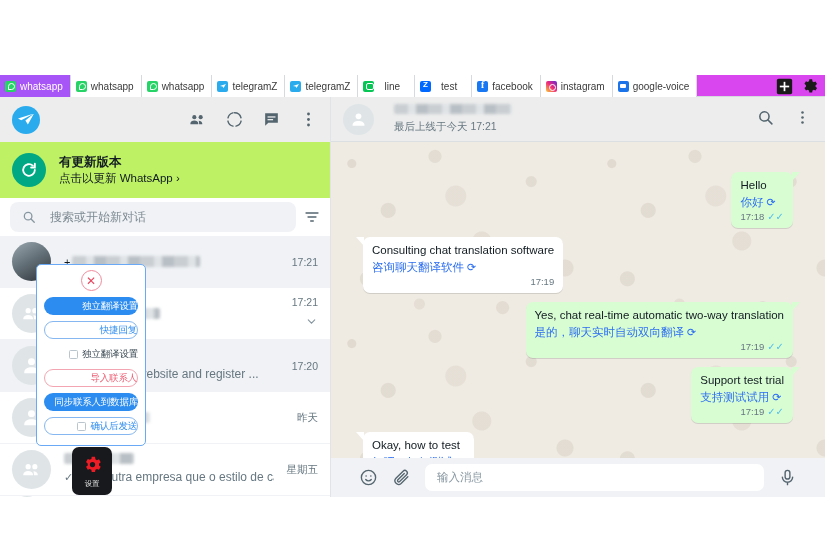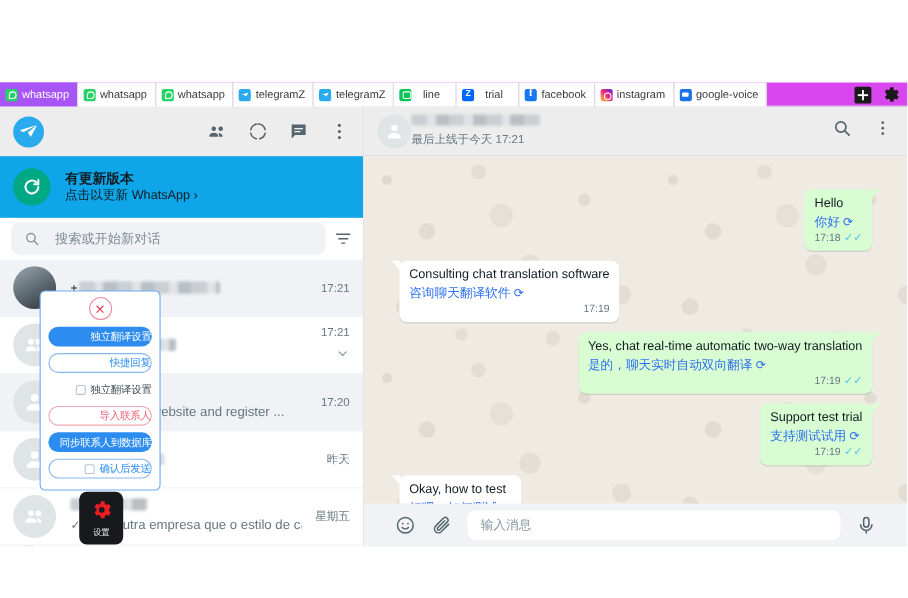--- a/index.html
+++ b/index.html
@@ -70,21 +70,21 @@
     position: relative; flex: none;
   }
   .tg-avatar::after {
     content:""; position:absolute; left:6px; top:8px; width:16px; height:11px;
     background:#fff; clip-path: polygon(0 45%,100% 0,62% 100%,46% 64%,100% 0,20% 62%);
   }
   .lhdr-icons { margin-left: auto; display: flex; align-items: center; gap: 18px; color:#54656f; }
   .lhdr-icons > span { display:flex; align-items:center; cursor:pointer; }
 
   .update-banner {
-    height: 56px; background: #0ea5e9; display:flex; align-items:center;
+    height: 56px; background: #bef264; display:flex; align-items:center;
     padding: 0 12px; gap: 13px;
   }
   .ub-circle {
     width: 34px; height: 34px; border-radius:50%; background:#00a884;
     display:flex; align-items:center; justify-content:center; flex:none;
     color:#fff; font-size:18px;
   }
   .ub-t1 { font-size: 12.5px; color:#111b21; font-weight:bold; line-height:1.35; }
   .ub-t2 { font-size: 11.5px; color:#111b21; line-height:1.35; }
 
@@ -152,21 +152,21 @@
     background:#17191c; border-radius:7px; z-index:45;
     display:flex; flex-direction:column; align-items:center; justify-content:center; gap:1px;
   }
   .floatbtn .gear { color:#ee1c25; font-size:21px; line-height:1; }
   .floatbtn .flabel { font-size:7.5px; color:#e8e8e8; letter-spacing:-0.3px; }
 
   
   .right { position:absolute; left:331px; top:97px; width:494px; height:400px; overflow:hidden; }
   .rhdr {
     height: 45px; background:#ededed; display:flex; align-items:center;
-    padding: 0 14px 0 12px; gap:0; border-bottom:1px solid #dcdfe1;
+    padding: 0 14px 0 12px; gap:20px; border-bottom:1px solid #dcdfe1;
   }
   .rav { width:31px; height:31px; border-radius:50%; background:#dfe5e7; flex:none;
          display:flex; align-items:center; justify-content:center; color:#fff;}
   .rav svg { width:19px; height:19px; }
   .rinfo { flex:1; min-width:0; }
   .rname { height:10px; width:118px; border-radius:2px; }
   .rstatus { font-size:10.5px; color:#667781; margin-top:6px; }
   .rhdr-icons { display:flex; align-items:center; gap:20px; color:#54656f; }
 
   .msgs {
@@ -245,21 +245,21 @@
     <div class="tab">
       <span class="tico ico-tg"></span>
       <span>telegramZ</span>
     </div>
     <div class="tab" style="padding-right:14px">
       <span class="tico ico-line"></span>
       <span style="margin-left:6px">line</span>
     </div>
     <div class="tab" style="padding-right:14px">
       <span class="tico ico-zalo"></span>
-      <span style="margin-left:6px">trial</span>
+      <span style="margin-left:6px">test</span>
     </div>
     <div class="tab">
       <span class="tico ico-fb"></span>
       <span>facebook</span>
     </div>
     <div class="tab">
       <span class="tico ico-ig"></span>
       <span>instagram</span>
     </div>
     <div class="tab">

